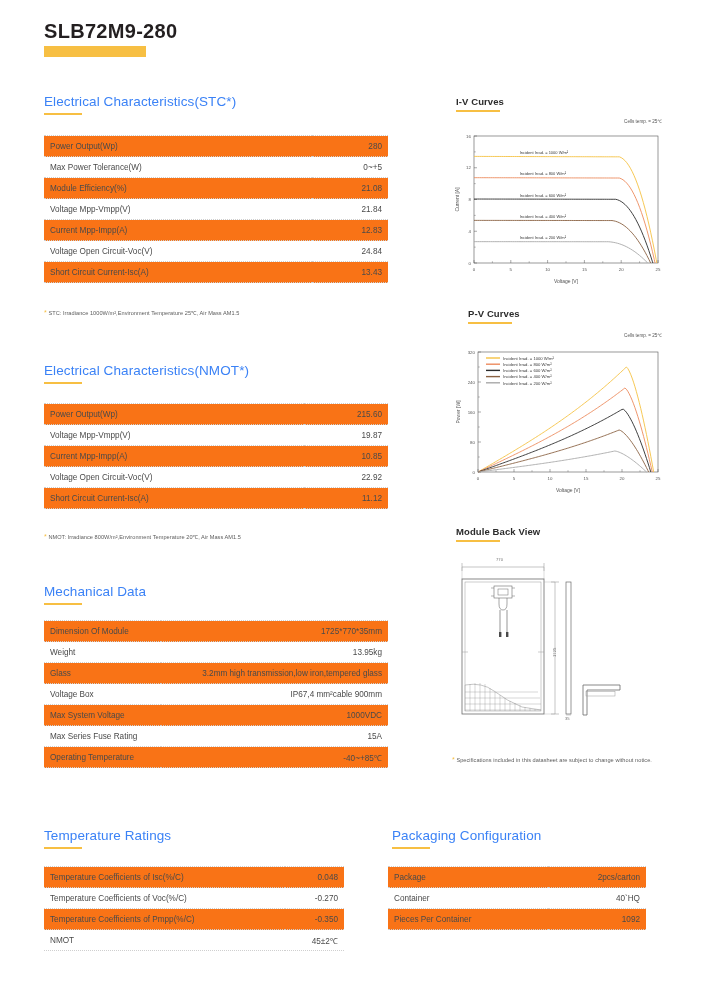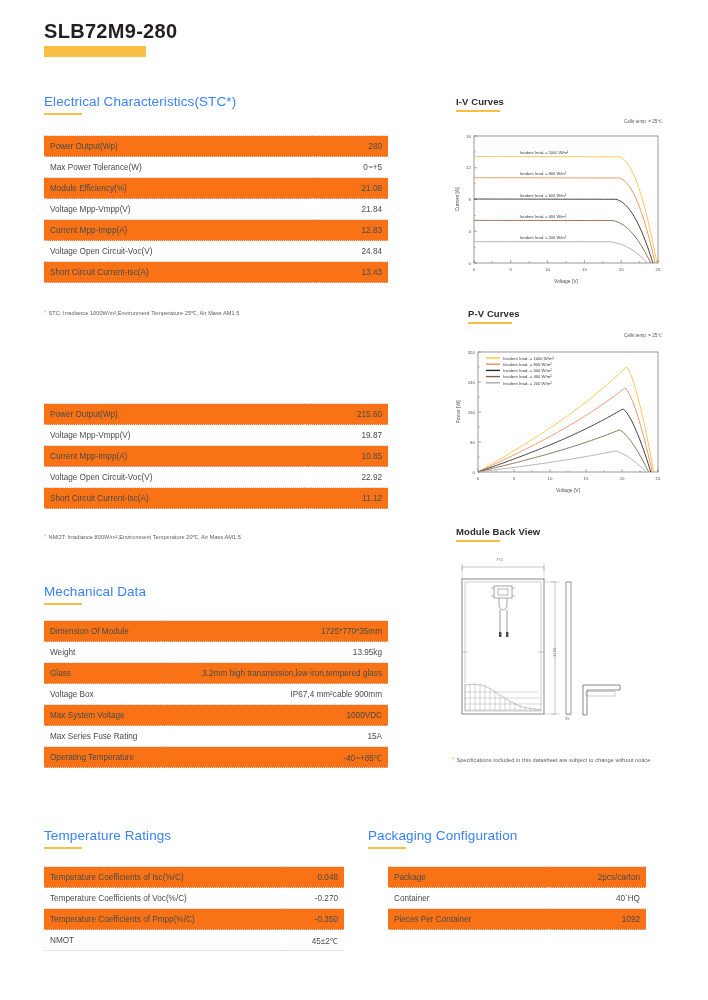--- a/index.html
+++ b/index.html
@@ -111,20 +111,24 @@
           <td class="lbl">Short Circuit Current-Isc(A)</td>
           <td class="val">13.43</td>
         </tr>
       </tbody>
   </table>
   <div class="footnote" style="left:44px; top:308px; width:344px;">
     <span class="star">*</span>
     <span>STC: Irradiance 1000W/m²,Environment Temperature 25℃,  Air Mass AM1.5</span>
   </div>
 
+  <div class="sec-head" style="left:44px; top:363px;">
+    <div class="sec-title">Electrical Characteristics(NMOT*)</div>
+    <div class="sec-rule"></div>
+  </div>
 
   <table class="spec-table" style="left:44px; top:403px; width:344px;">
     <tbody>
         <tr class="shade">
           <td class="lbl">Power Output(Wp)</td>
           <td class="val">215.60</td>
         </tr>
         <tr>
           <td class="lbl">Voltage Mpp-Vmpp(V)</td>
           <td class="val">19.87</td>
@@ -205,21 +209,21 @@
           <td class="lbl">Temperature Coefficients of Pmpp(%/C)</td>
           <td class="val">-0.350</td>
         </tr>
         <tr>
           <td class="lbl">NMOT</td>
           <td class="val">45±2℃</td>
         </tr>
       </tbody>
   </table>
 
-  <div class="sec-head" style="left:368px; top:828px;text-align:center;">
+  <div class="sec-head" style="left:392px; top:828px;text-align:center;">
     <div class="sec-title">Packaging Configuration</div>
     <div class="sec-rule"></div>
   </div>
 
   <table class="spec-table" style="left:388px; top:866px; width:258px;">
     <tbody>
         <tr class="shade">
           <td class="lbl">Package</td>
           <td class="val">2pcs/carton</td>
         </tr>

